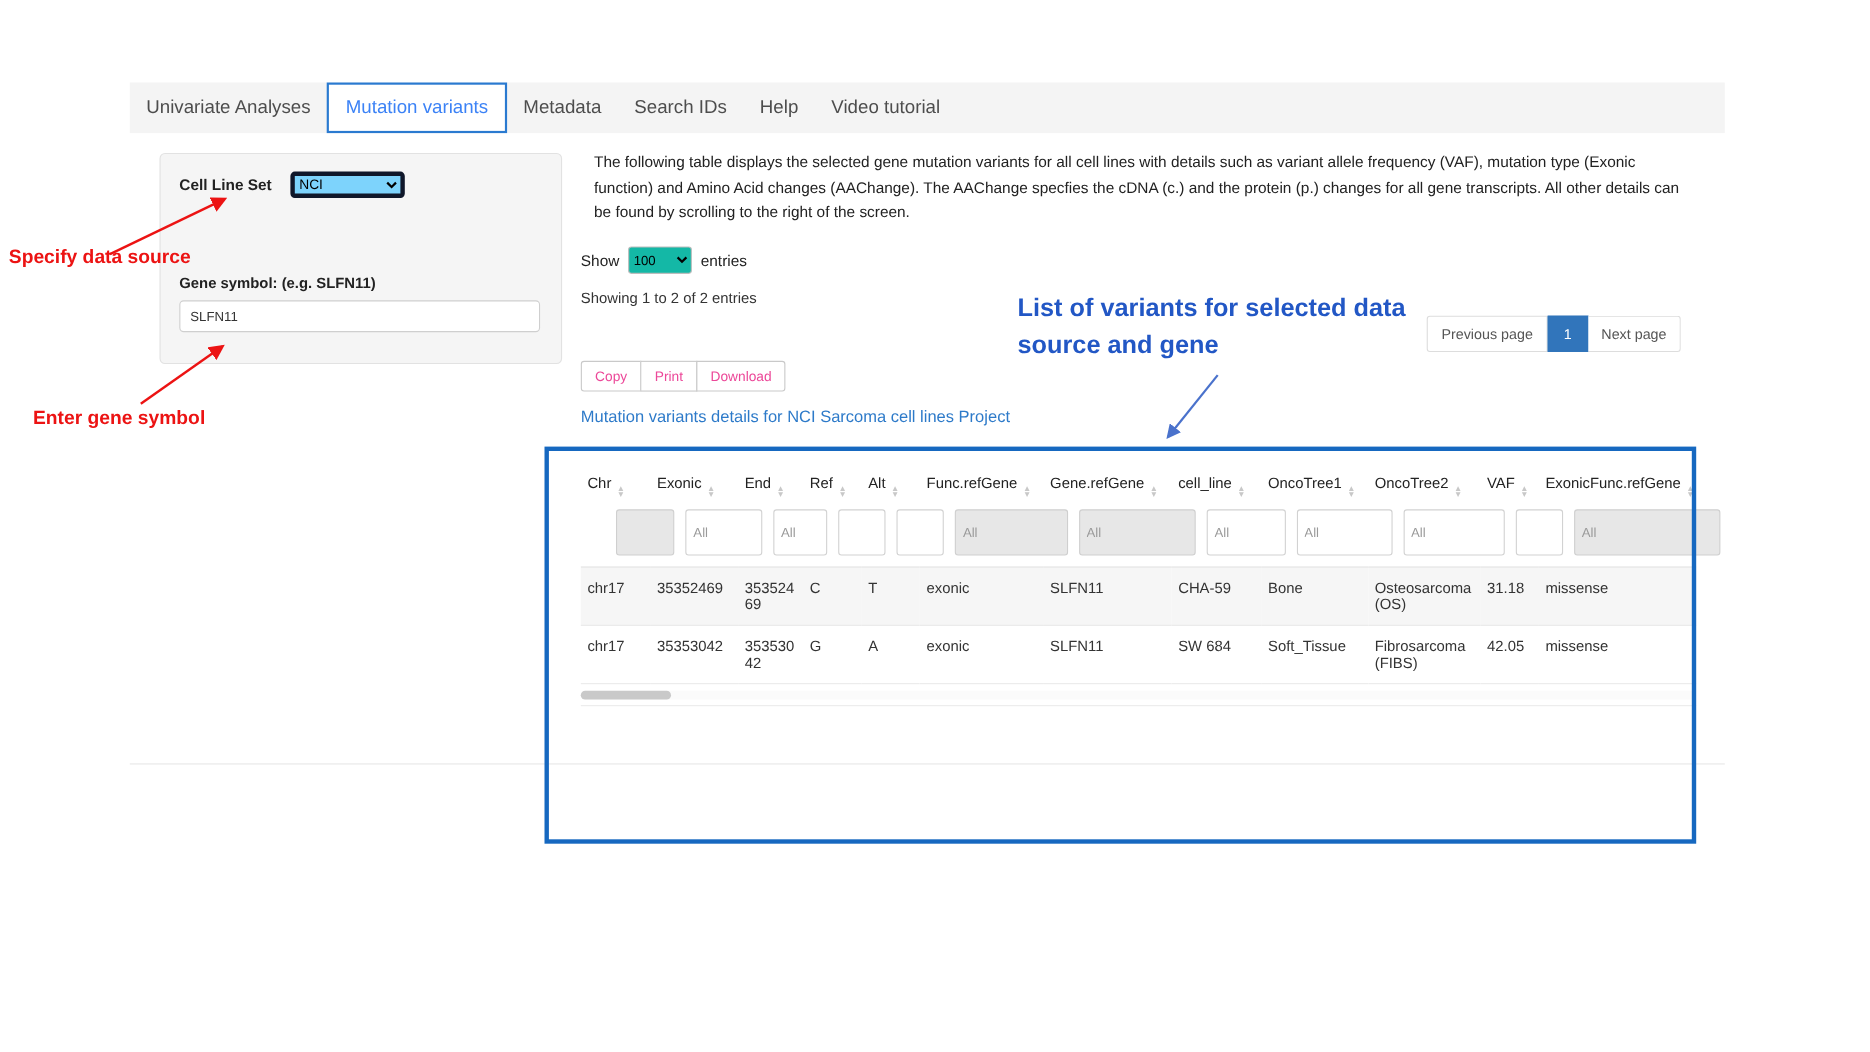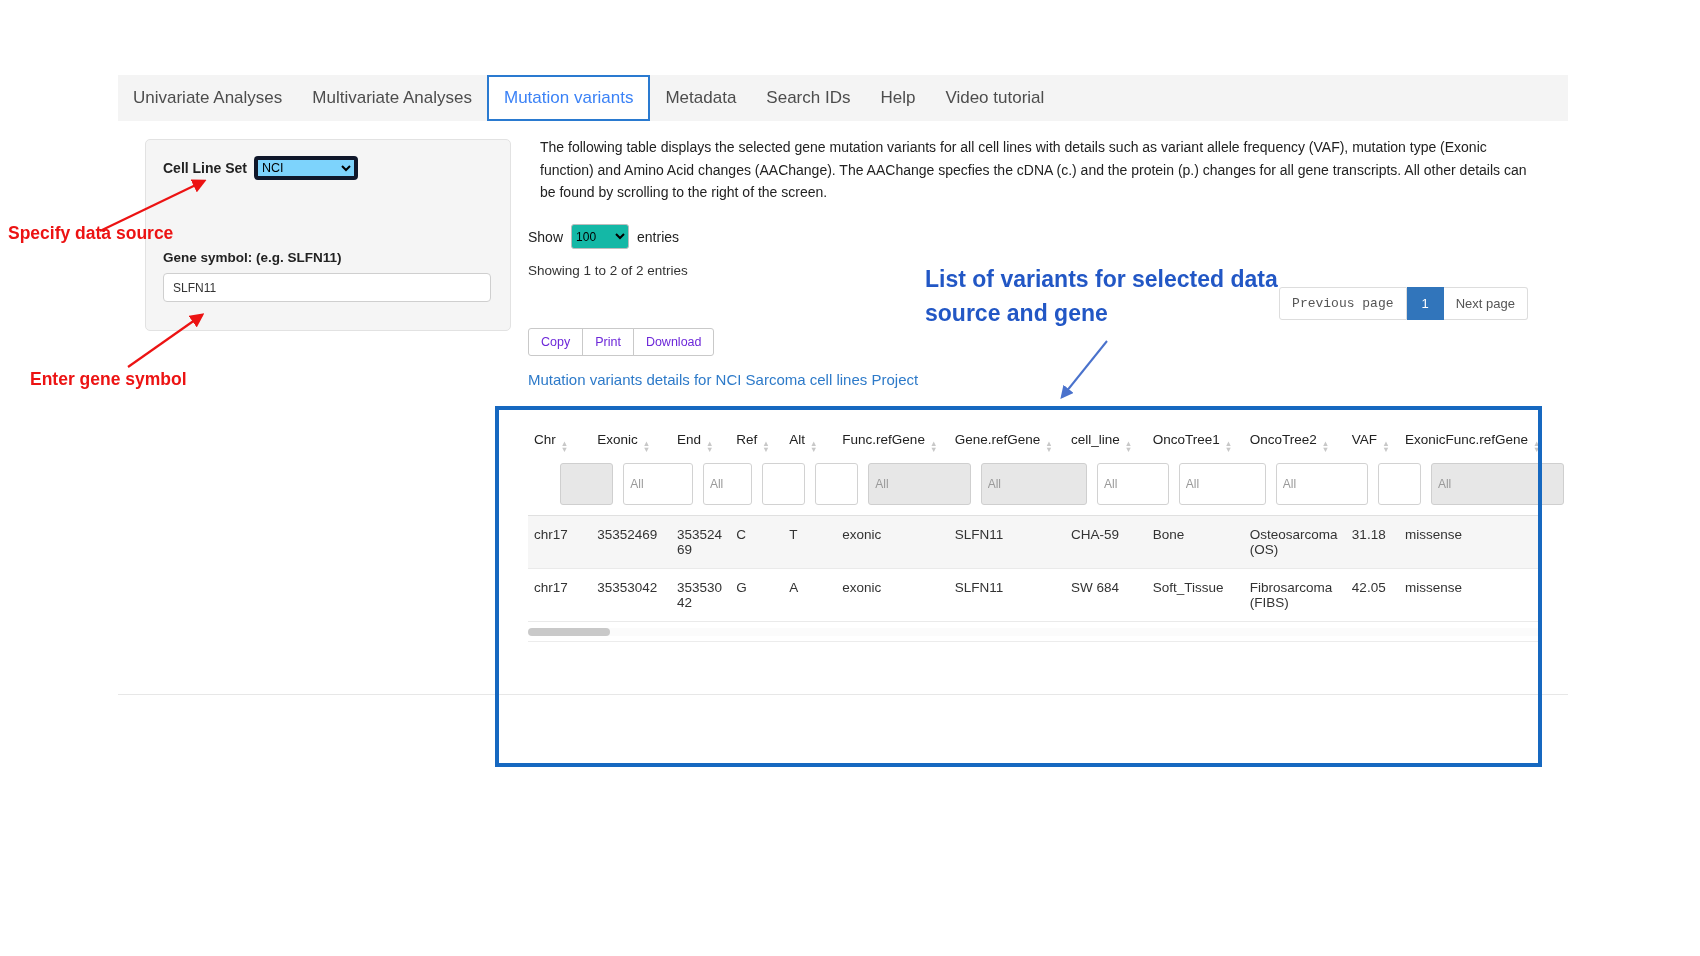--- a/index.html
+++ b/index.html
@@ -8,21 +8,21 @@
 
   
   .nav-bar { position: absolute; left: 118px; top: 75px; width: 1450px; height: 46px;
              background: #f4f4f4; display: flex; align-items: stretch; }
   .tab { display: flex; align-items: center; padding: 0 15px; font-size: 17px; color: #4d4d4d; cursor: pointer; white-space: nowrap; }
   .tab.active { background: #fff; border: 2px solid #2a7ad0; color: #3b82f6; }
 
   
   .side-panel { position: absolute; left: 145px; top: 139px; width: 366px; height: 192px;
                 background: #f5f5f5; border: 1px solid #e2e2e2; border-radius: 5px; }
-  .cls-row { position: absolute; left: 17px; top: 16px; display: flex; align-items: center; gap: 7px; }
+  .cls-row { position: absolute; left: 17px; top: 16px; display: flex; align-items: center; gap: 17px; }
   .cls-label { font-size: 14px; font-weight: bold; color: #222; }
   .cls-select { width: 104px; height: 24px; font-size: 12.5px; border: 4px solid #0f172a; border-radius: 4px; background: #7dd3fc; }
   .gene-label { position: absolute; left: 17px; top: 110px; font-size: 13.5px; font-weight: bold; color: #222; text-align: right; }
   .gene-input { position: absolute; left: 17px; top: 133px; width: 328px; height: 29px;
                 border: 1px solid #cfcfcf; border-radius: 4px; padding: 0 9px; font-size: 12px; color: #333; background:#fff; }
 
   
   .annot-red { position: absolute; color: #ec1313; font-weight: bold; font-size: 17.5px; z-index: 55; white-space: nowrap; }
   .annot-red.a1 { left: 8px; top: 223px; }
   .annot-red.a2 { left: 30px; top: 369px; }
@@ -31,26 +31,26 @@
   .overlay-svg { position: absolute; left: 0; top: 0; width: 1700px; height: 956px; z-index: 60; pointer-events: none; }
 
   
   .description { position: absolute; left: 528px; top: 136px; width: 996px; font-size: 14px; line-height: 1.62; color: #222; margin-left: 12px; }
   .show-row { position: absolute; left: 528px; top: 224px; display: flex; align-items: center; gap: 8px; font-size: 14px; color: #222; }
   .show-select { width: 58px; height: 25px; font-size: 12px; border: 1px solid #bdbdbd; border-radius: 3px; background:#14b8a6; }
   .showing-text { position: absolute; left: 528px; top: 263px; font-size: 13.5px; color: #333; }
 
   .pagination { position: absolute; right: 172px; top: 287px; display: flex; font-size: 13px; color: #555; z-index: 20; }
   .page-btn { border: 1px solid #ddd; background: #fff; padding: 8px 12px; cursor: pointer; color: #555; }
-  .page-btn.prev { border-radius: 3px 0 0 3px; font-family: Liberation Mono, monospace; }
+  .page-btn.prev { border-radius: 3px 0 0 3px; }
   .page-btn.next { border-radius: 0 3px 3px 0; border-left: none; }
   .page-current { background: #3175bb; border: 1px solid #3175bb; color: #fff; padding: 8px 14px; cursor: pointer; }
 
   .export-group { position: absolute; left: 528px; top: 328px; display: flex; }
-  .export-btn { border: 1px solid #c9c9c9; background: #fff; padding: 6px 12px; font-size: 12.5px; color: #6d28d9;
+  .export-btn { border: 1px solid #c9c9c9; background: #fff; padding: 6px 12px; font-size: 12.5px; color: #ec4899;
                 margin-right: -1px; cursor: pointer; }
   .export-btn:first-child { border-radius: 3px 0 0 3px; }
   .export-btn:last-child { border-radius: 0 3px 3px 0; }
 
   .table-title { position: absolute; left: 528px; top: 371px; font-size: 15px; font-weight: 500; color: #2d7ac9; }
 
   
   .table-wrap { position: absolute; left: 528px; top: 424px; width: 1014px; z-index: 10; }
   table.variants { width: 100%; border-collapse: collapse; table-layout: fixed; font-size: 13.5px; color: #333; }
   table.variants th { text-align: left; font-weight: normal; font-size: 13.5px; color: #222; padding: 8px 6px 6px 6px; white-space: nowrap; overflow: hidden; }
@@ -71,21 +71,20 @@
   .blue-box { position: absolute; left: 495px; top: 406px; width: 1047px; height: 361px;
               border: 4px solid #1668c0; z-index: 40; pointer-events: none; background: transparent; }
 
   .page-divider { position: absolute; left: 118px; top: 694px; width: 1450px; height: 1px; background: #e7e7e7; z-index: 5; }
 </style>
 </head>
 <body>
 
 <div class="nav-bar">
     <div class="tab">Univariate Analyses</div>
-    <div class="tab">Multivariate Analyses</div>
     <div class="tab active">Mutation variants</div>
     <div class="tab">Metadata</div>
     <div class="tab">Search IDs</div>
     <div class="tab">Help</div>
     <div class="tab">Video tutorial</div>
   </div>
 
 <div class="side-panel">
   <div class="cls-row">
     <span class="cls-label">Cell Line Set</span>

